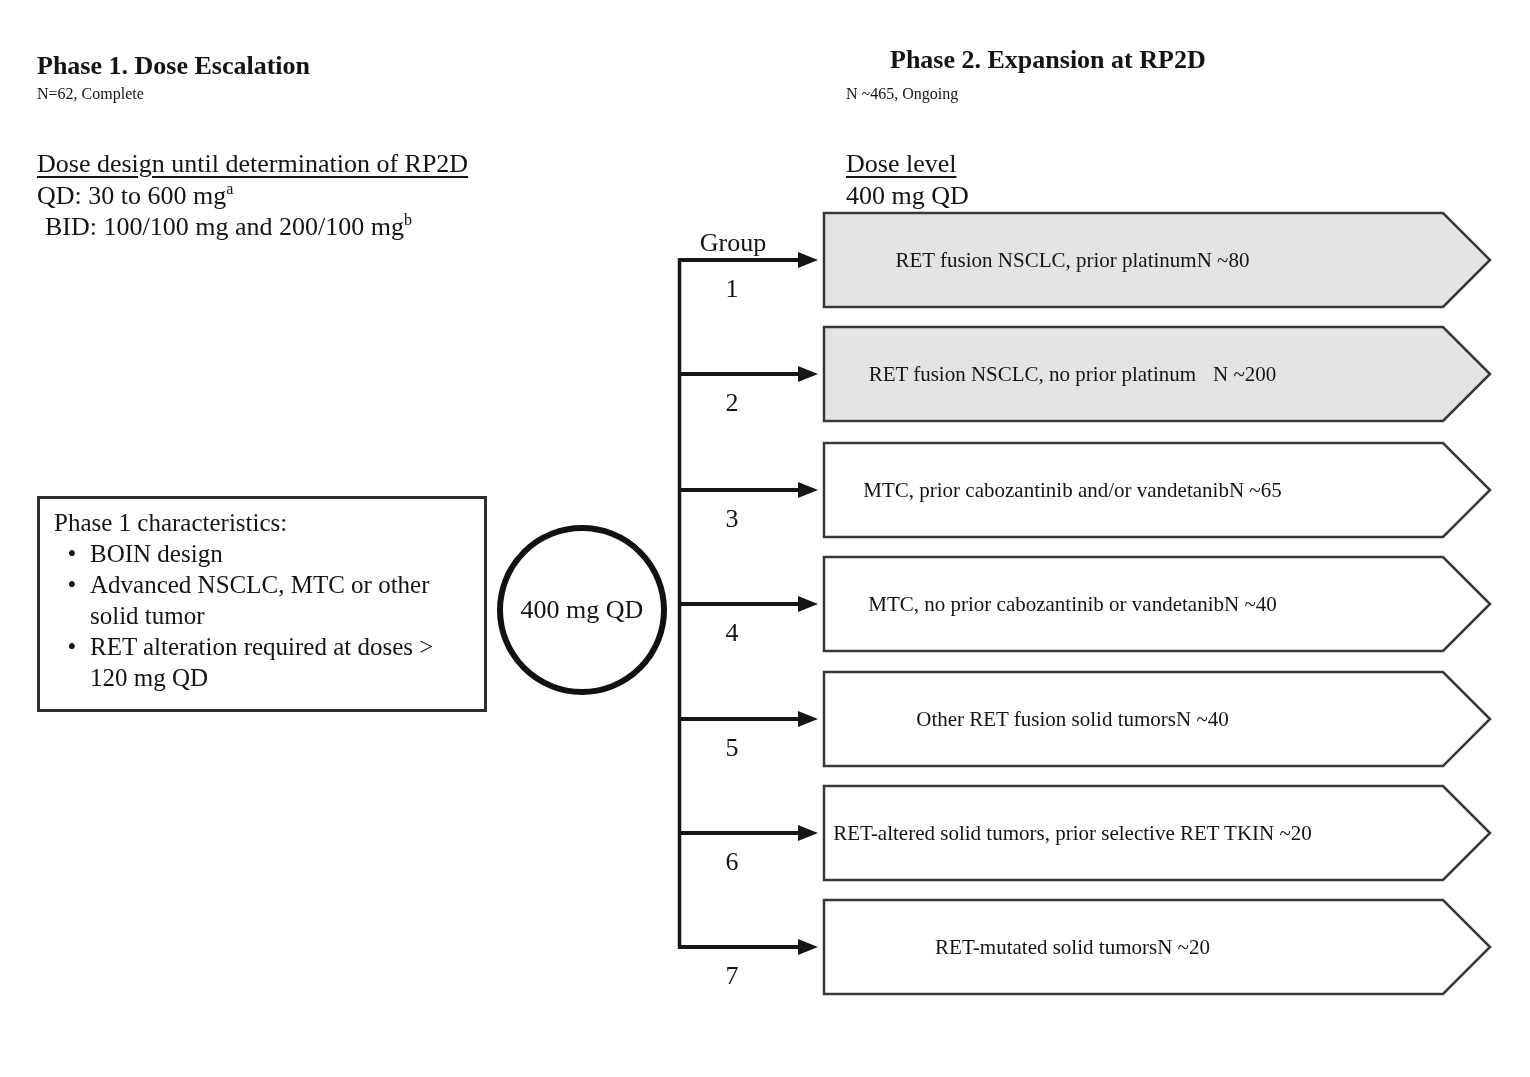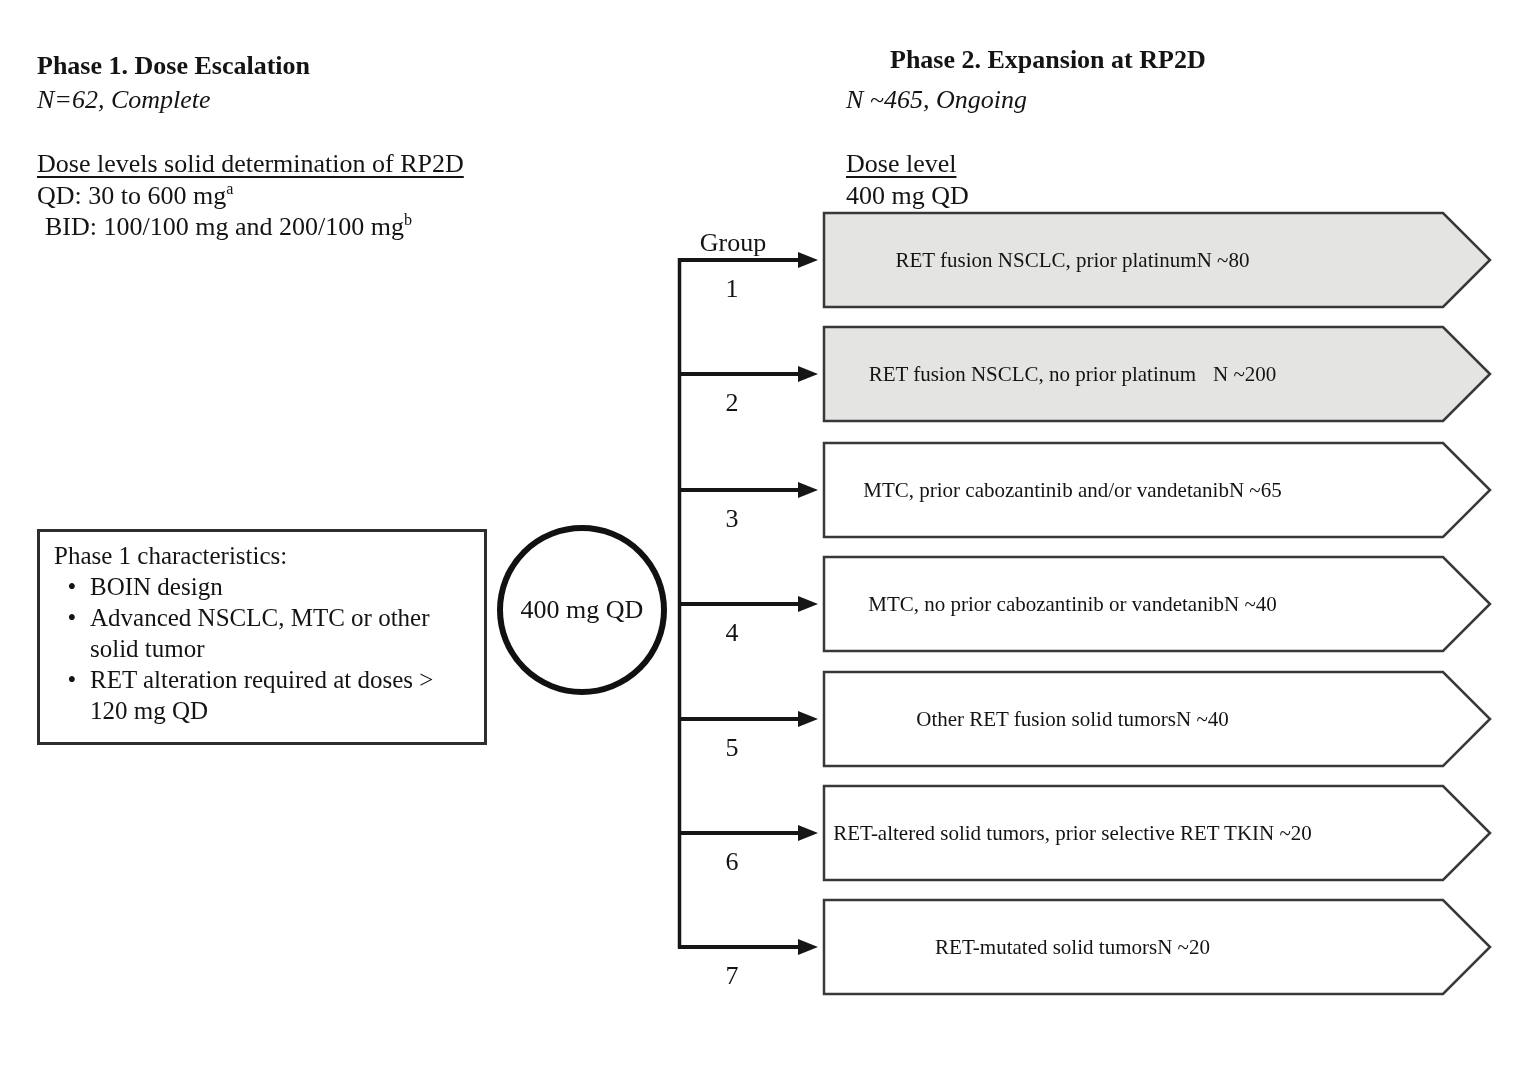--- a/index.html
+++ b/index.html
@@ -12,34 +12,33 @@
     color: #141414;
     overflow: hidden;
   }
   .layer {
     position: absolute;
     left: 0; top: 0;
     width: 1530px; height: 1077px;
   }
   .abs { position: absolute; white-space: nowrap; }
   .h-title { font-size: 26px; font-weight: bold; line-height: 1.2; }
-  .h-sub   { font-size: 26px; font-style: italic; line-height: 1.2; }
+  .h-sub   { font-size: 16px; line-height: 1.2; }
   .h-under { font-size: 26px; text-decoration: underline; text-underline-offset: 4px; line-height: 1.2; }
   .h-plain { font-size: 26px; line-height: 1.2; }
   .h-plain sup, .sup-mark { font-size: 0.62em; vertical-align: super; line-height: 0; }
 
   .char-box {
     position: absolute;
     left: 37px; top: 496px;
     width: 450px; height: 216px;
     border: 3px solid #2e2e2e;
     box-sizing: border-box;
     padding: 8px 8px 24px 14px;
     background: #ffffff;
-    margin-top: 33px;
   }
   .char-heading { font-size: 25px; line-height: 31px; }
   .bullet-row { display: flex; }
   .bullet-marker { width: 36px; font-size: 25px; line-height: 31px; text-align: center; flex: 0 0 36px; }
   .bullet-text { width: 346px; font-size: 25px; line-height: 31px; }
 
   .rp2d-circle {
     position: absolute;
     left: 497px; top: 525px;
     width: 170px; height: 170px;
@@ -123,21 +122,21 @@
     <path d="M824 327 L1443 327 L1490 374 L1443 421 L824 421 Z" stroke="#383838" stroke-width="2.5" fill="#e4e4e2"></path>
     <path d="M824 443 L1443 443 L1490 490 L1443 537 L824 537 Z" stroke="#383838" stroke-width="2.5" fill="#ffffff"></path>
     <path d="M824 557 L1443 557 L1490 604 L1443 651 L824 651 Z" stroke="#383838" stroke-width="2.5" fill="#ffffff"></path>
     <path d="M824 672 L1443 672 L1490 719 L1443 766 L824 766 Z" stroke="#383838" stroke-width="2.5" fill="#ffffff"></path>
     <path d="M824 786 L1443 786 L1490 833 L1443 880 L824 880 Z" stroke="#383838" stroke-width="2.5" fill="#ffffff"></path>
     <path d="M824 900 L1443 900 L1490 947 L1443 994 L824 994 Z" stroke="#383838" stroke-width="2.5" fill="#ffffff"></path>
   </svg>
 
   <div class="abs h-title" style="left:37px; top:50px;">Phase 1. Dose Escalation</div>
   <div class="abs h-sub" style="left:37px; top:84px;">N=62, Complete</div>
-  <div class="abs h-under" style="left:37px; top:148px;">Dose levels solid determination of RP2D</div>
+  <div class="abs h-under" style="left:37px; top:148px;">Dose design until determination of RP2D</div>
   <div class="abs h-plain" style="left:37px; top:180px;"><span>QD: 30 to 600 mg</span><sup class="sup-mark">a</sup></div>
   <div class="abs h-plain" style="left:37px; top:211px;margin-left:8px;"><span>BID: 100/100 mg and 200/100 mg</span><sup class="sup-mark">b</sup></div>
 
   <div class="abs h-title" style="left:846px; top:44px;margin-left:44px;">Phase 2. Expansion at RP2D</div>
   <div class="abs h-sub" style="left:846px; top:84px;">N ~465, Ongoing</div>
   <div class="abs h-under" style="left:846px; top:148px;">Dose level</div>
   <div class="abs h-plain" style="left:846px; top:180px;">400 mg QD</div>
 
   <div class="char-box">
     <div class="char-heading">Phase 1 characteristics:</div>

